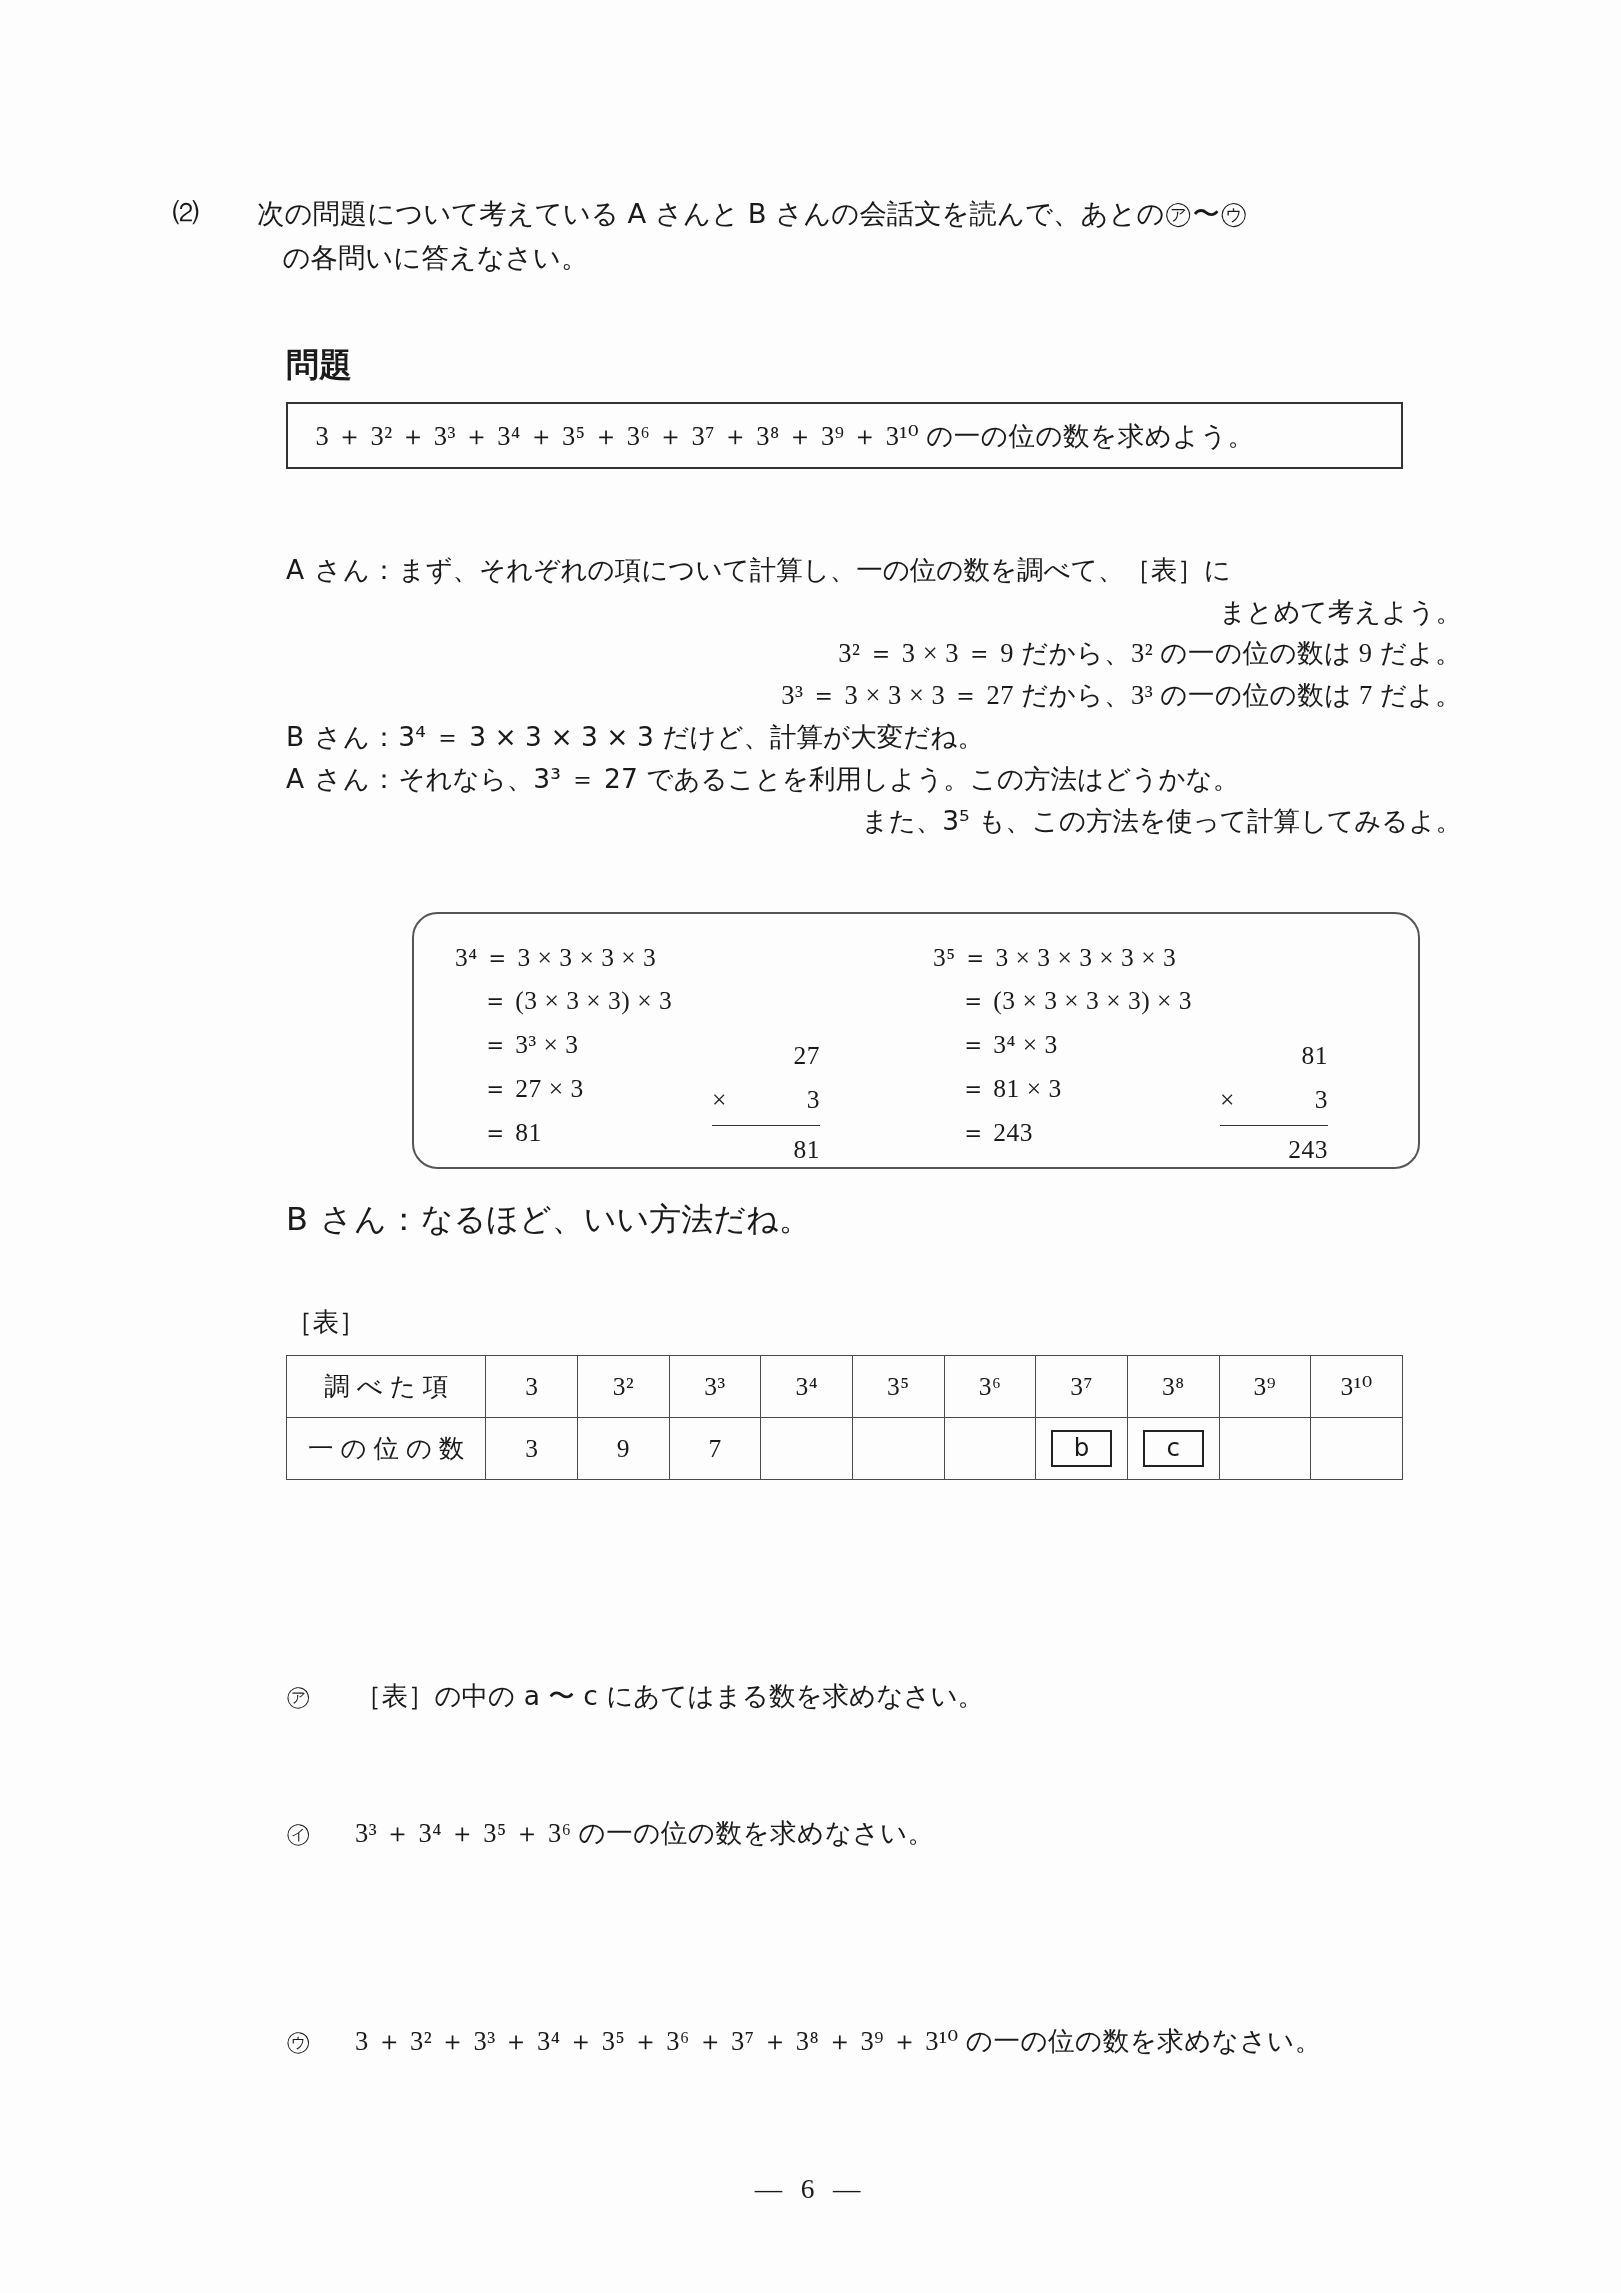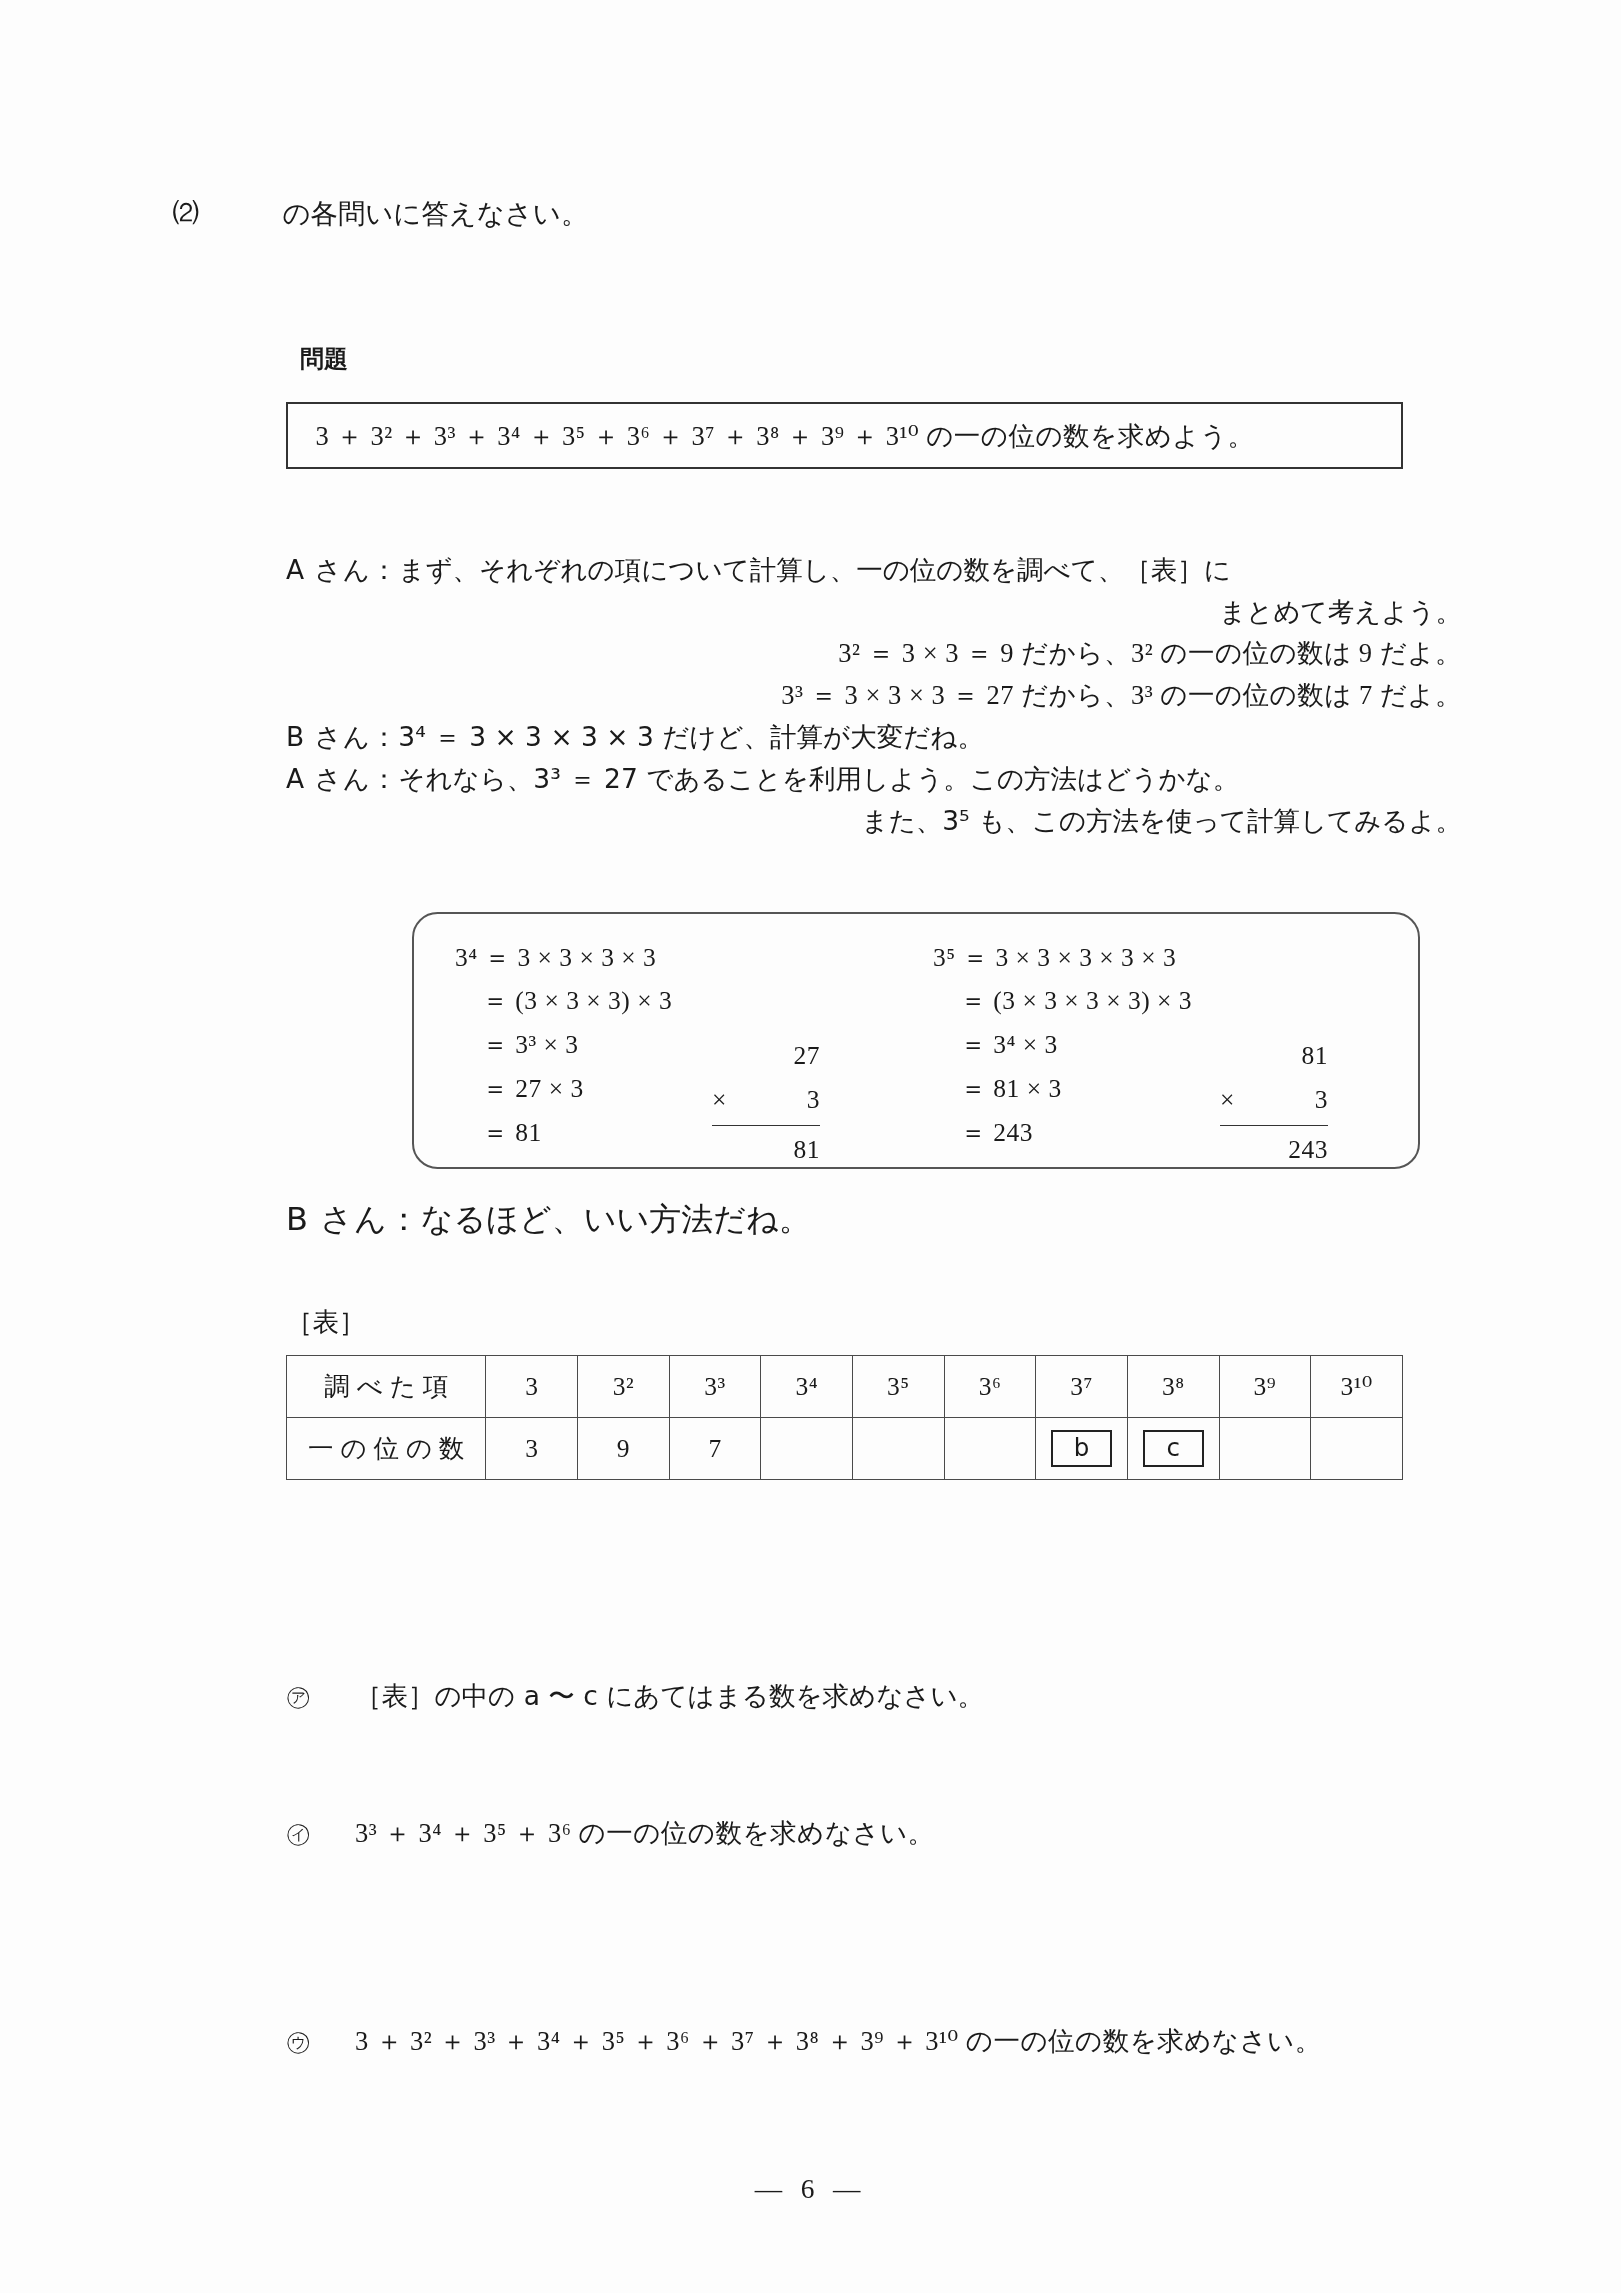--- a/index.html
+++ b/index.html
@@ -43,23 +43,22 @@
     top: 0;
     font-size: 25.5px;
   }
   .intro .l2 { display: block; margin-left: 25.5px; }
 
   
   .mondai-label {
     position: absolute;
     left: 286px;
     top: 343px;
-    font-size: 24px;
+    font-size: 33px;
     font-weight: bold;
-    margin-left: 14px;
   }
   .mondai-box {
     position: absolute;
     left: 286px;
     top: 402px;
     width: 1117px;
     height: 67px;
     border: 2px solid #333;
     box-sizing: border-box;
     display: flex;
@@ -202,20 +201,21 @@
     letter-spacing: 5.9px;
   }
 </style>
 </head>
 <body>
 
 <div class="page">
 
   <div class="intro jp">
     <span class="num">⑵</span>
+    <span>次の問題について考えている A さんと B さんの会話文を読んで、あとの㋐〜㋒</span>
     <span class="l2">の各問いに答えなさい。</span>
   </div>
 
   <div class="mondai-label jp">問題</div>
 
   <div class="mondai-box">
     <div class="inner jp math">3 ＋ 3² ＋ 3³ ＋ 3⁴ ＋ 3⁵ ＋ 3⁶ ＋ 3⁷ ＋ 3⁸ ＋ 3⁹ ＋ 3¹⁰ の一の位の数を求めよう。</div>
   </div>
 
   <div class="dialogue jp">

